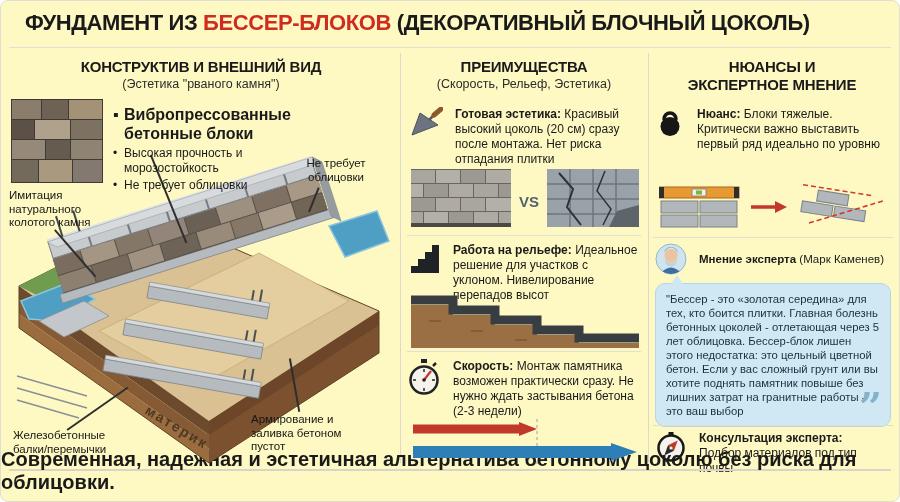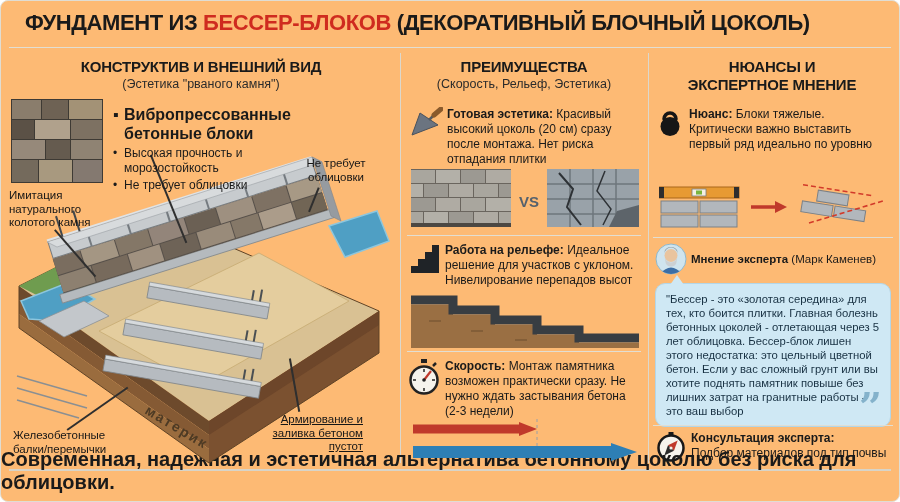--- a/index.html
+++ b/index.html
@@ -1,30 +1,30 @@
 <!DOCTYPE html>
 <html><head>
 <meta charset="utf-8">
 <style>
   html,body{margin:0;padding:0;background:#ffffff;}
-  .stage{position:relative;width:900px;height:502px;background:#fdba74;font-family:"Liberation Sans",sans-serif;color:#1a1a1a;overflow:hidden;border:1px solid #e0ddd3;border-radius:8px;box-sizing:border-box;}
+  .stage{position:relative;width:900px;height:502px;background:#fef9c3;font-family:"Liberation Sans",sans-serif;color:#1a1a1a;overflow:hidden;border:1px solid #e0ddd3;border-radius:8px;box-sizing:border-box;}
   .header{position:absolute;top:9px;left:24px;font-size:22px;font-weight:800;letter-spacing:-0.4px;white-space:nowrap;}
   .red{color:#cf2b1f;}
   .hline{position:absolute;height:1px;background:#e2ded2;}
   .vdiv{position:absolute;width:1px;background:#dcd8cd;top:52px;bottom:38px;}
   .col-title{position:absolute;font-size:15px;font-weight:800;text-align:center;letter-spacing:-0.2px;}
   .col-sub{position:absolute;font-size:12.5px;text-align:center;color:#2b2b2b;}
   .lbl{position:absolute;font-size:11.5px;line-height:1.18;color:#161616;z-index:6;}
   .leader{position:absolute;height:1.5px;background:#2f2f2f;transform-origin:0 50%;z-index:5;}
   .feat{position:absolute;left:112px;top:104px;width:182px;z-index:6;}
   .feat-title{font-weight:bold;font-size:16px;line-height:1.2;position:relative;padding-left:11px;}
   .feat-title::before{content:"▪";position:absolute;left:0;top:0;}
   .feat-li{font-size:12px;line-height:1.2;position:relative;padding-left:11px;margin-top:3px;}
   .feat-li::before{content:"•";position:absolute;left:0;top:0;}
-  .sec{position:absolute;display:flex;gap:4px;align-items:flex-start;}
+  .sec{position:absolute;display:flex;gap:12px;align-items:flex-start;}
   .sec-text{font-size:12px;line-height:1.26;}
   .vs{position:absolute;font-weight:800;font-size:15px;color:#55616d;text-align:center;}
   .bubble{position:absolute;background:#cfe8f4;border:1px solid #b3d6e8;border-radius:10px;padding:8px 10px;font-size:11.3px;line-height:1.24;color:#173042;}
   .bubble::before{content:"";position:absolute;left:14px;top:-9px;border-left:7px solid transparent;border-right:7px solid transparent;border-bottom:10px solid #cfe8f4;}
   .quote-mark{position:absolute;right:8px;bottom:-6px;font-size:40px;font-weight:800;color:#84b2cb;font-family:"DejaVu Serif",serif;}
   .footer{position:absolute;left:0;right:0;bottom:7px;text-align:left;font-size:20px;font-weight:700;}
   .svgbox{position:absolute;z-index:1;}
   .icon{flex:0 0 auto;}
   b{font-weight:bold;}
 </style>
@@ -60,21 +60,21 @@
 
   <div class="feat">
     <div class="feat-title">Вибропрессованные бетонные блоки</div>
     <div class="feat-li">Высокая прочность и морозостойкость</div>
     <div class="feat-li">Не требует облицовки</div>
   </div>
 
   <div class="lbl" style="left:292px;top:156px;width:86px;text-align:center;">Не требует облицовки</div>
   <div class="lbl" style="left:8px;top:188px;width:92px;">Имитация натурального колотого камня</div>
   <div class="lbl" style="left:12px;top:428px;width:118px;">Железобетонные балки/перемычки</div>
-  <div class="lbl" style="left:250px;top:412px;width:112px;text-align:right;text-decoration:underline;">Армирование и заливка бетоном пустот</div>
+  <div class="lbl" style="left:250px;top:412px;width:112px;text-align:left;">Армирование и заливка бетоном пустот</div>
 
   <div class="leader" style="left:150px;top:153px;width:95px;transform:rotate(68deg);"></div>
   <div class="leader" style="left:318px;top:186px;width:26px;transform:rotate(112deg);"></div>
   <div class="leader" style="left:54px;top:228px;width:62px;transform:rotate(49deg);"></div>
   <div class="leader" style="left:66px;top:428px;width:74px;transform:rotate(-35deg);"></div>
   <div class="leader" style="left:298px;top:410px;width:54px;transform:rotate(-100deg);"></div>
 
   <svg class="svgbox" style="left:8px;top:150px;" width="382" height="315" viewBox="0 0 382 315">
 
     <g>

